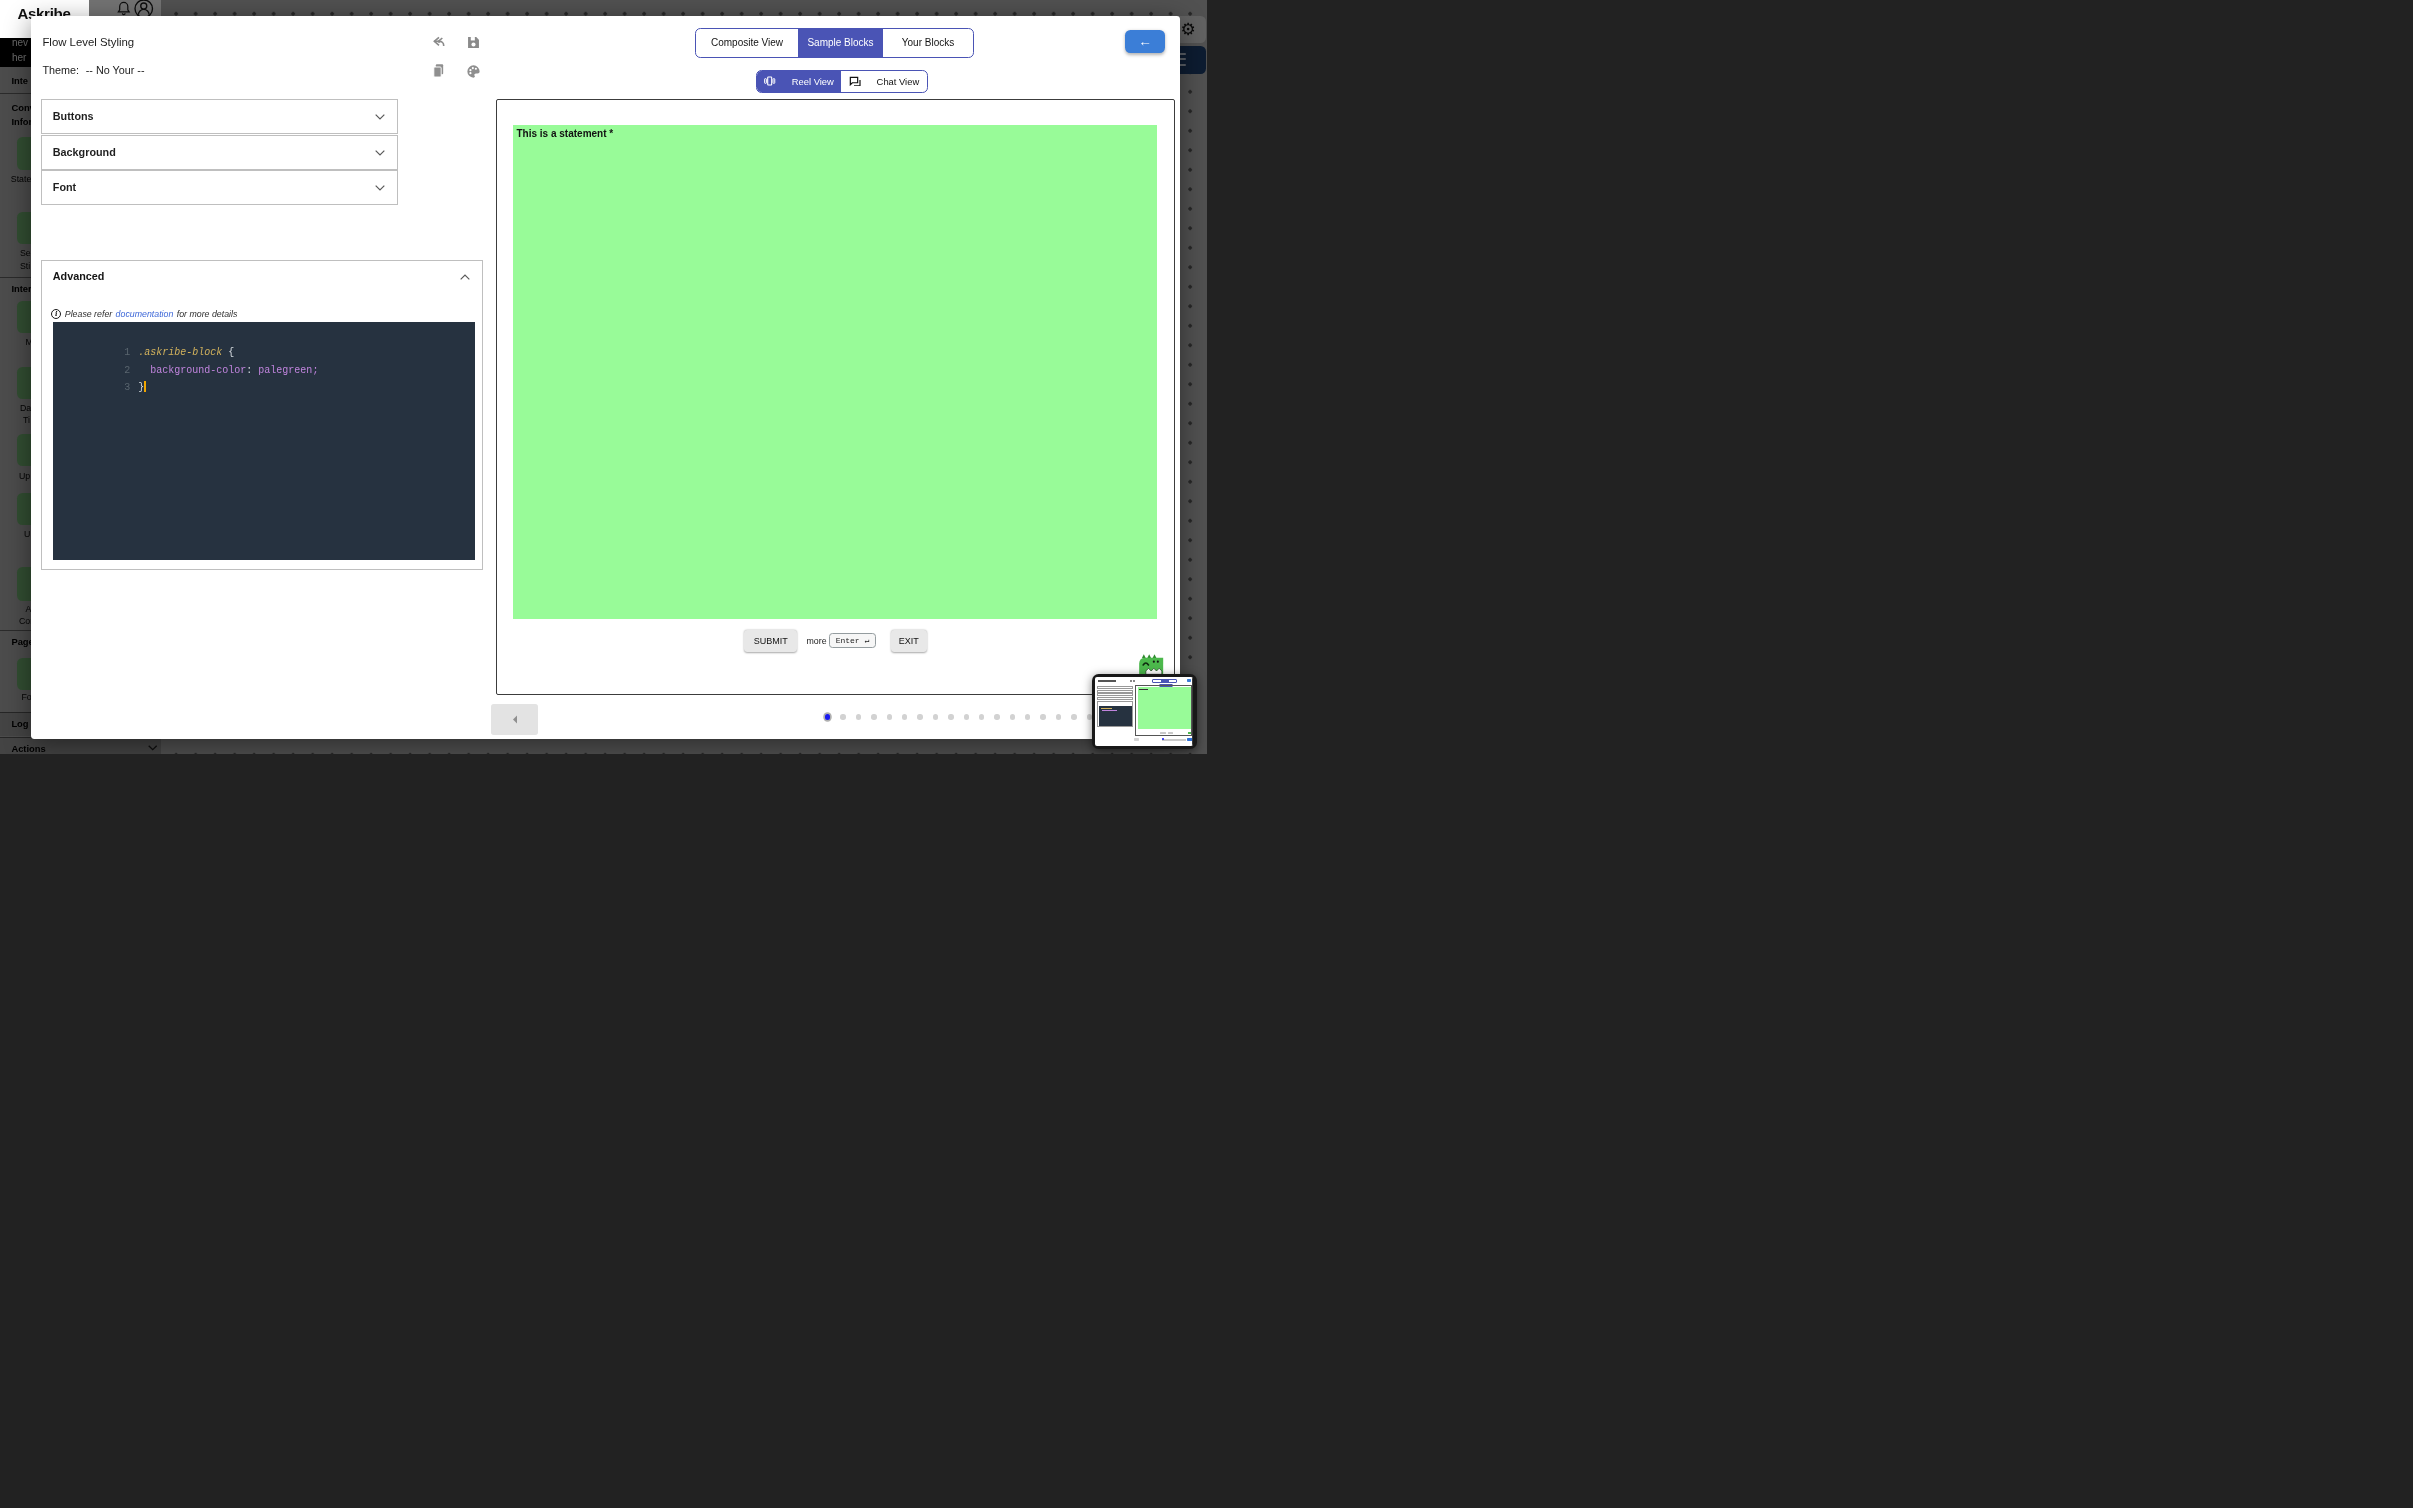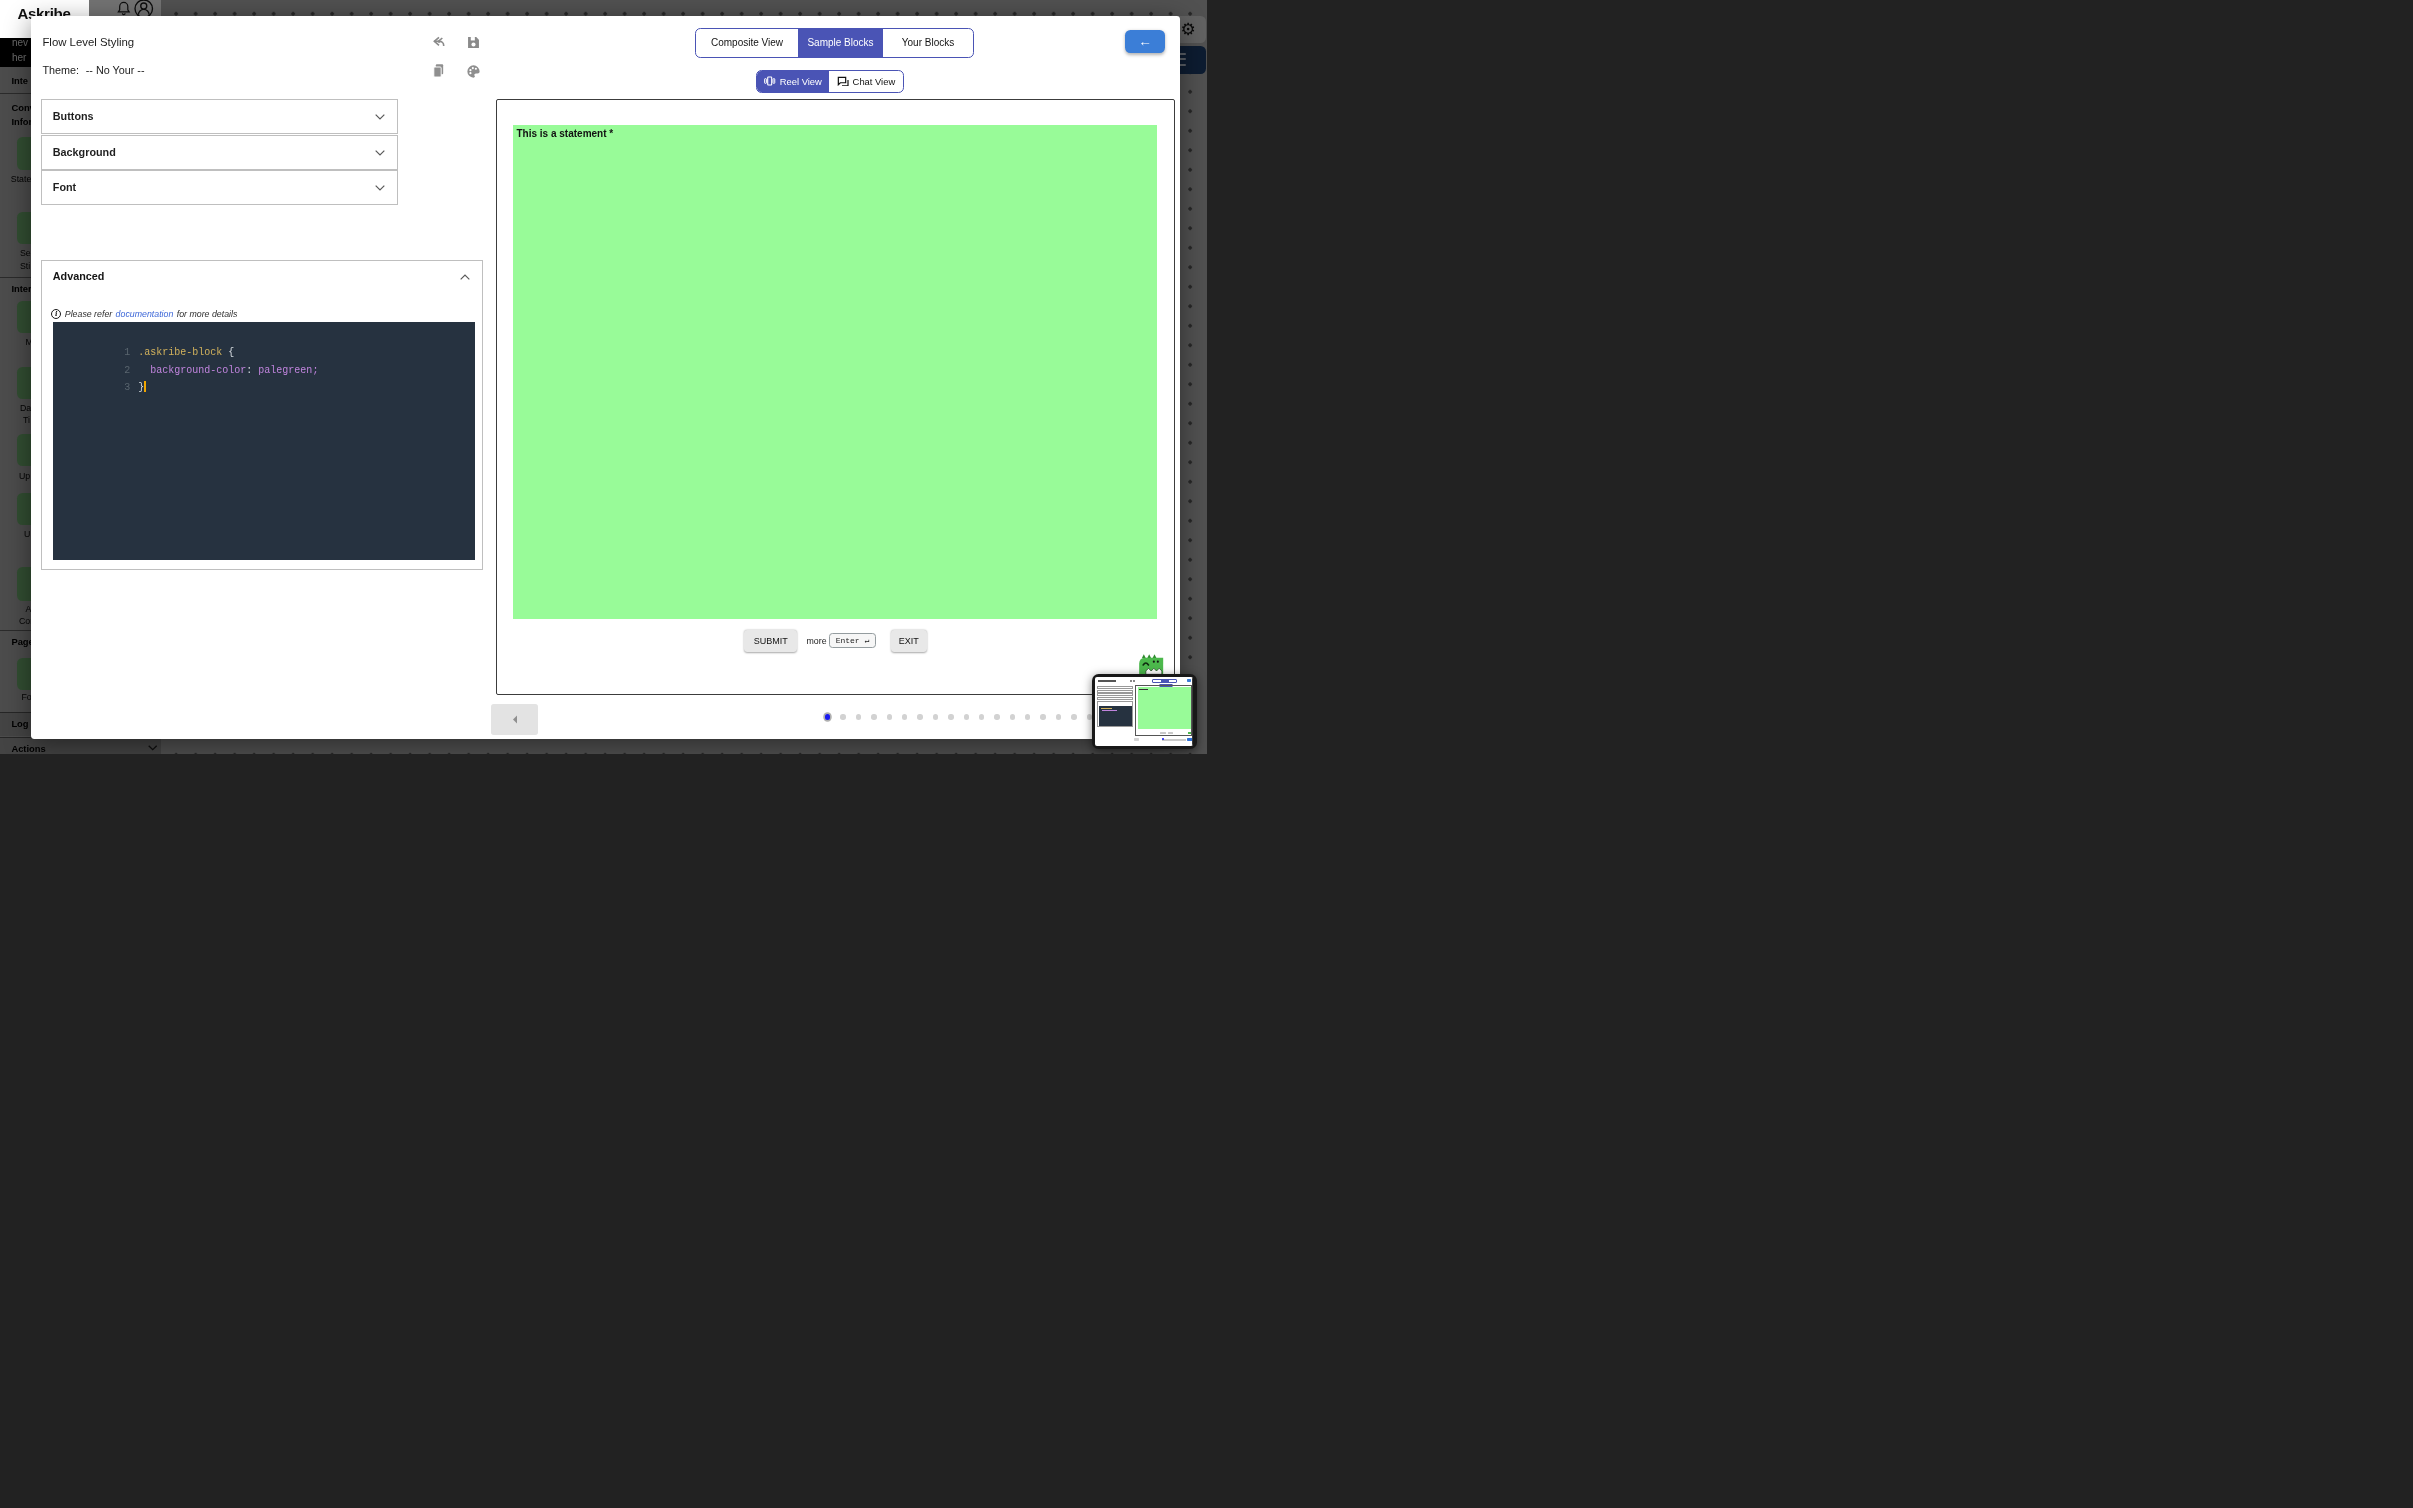--- a/index.html
+++ b/index.html
@@ -49,37 +49,37 @@
     font-size:8.8px;font-style:italic;color:#2e2e2e;}
   #info-row .doc-link{color:#3e68d8;cursor:pointer;}
   .info-circle{width:10px;height:10px;border:1.1px solid #1a1a1a;border-radius:50%;
     display:inline-flex;align-items:center;justify-content:center;
     font-family:"DejaVu Serif",serif;font-size:6.7px;font-weight:700;font-style:italic;color:#1a1a1a;}
 
   #code-editor{position:absolute;left:10.8px;top:61px;width:422px;height:238px;background:#263240;
     font-family:"Liberation Mono",monospace;font-size:10px;padding-top:5.4px;cursor:text;}
   .cm-line{height:17.5px;line-height:17.5px;white-space:pre;}
   .ln{display:inline-block;width:17.5px;text-align:right;margin-right:8px;color:#59656e;}
-  .tok-sel{color:#d2b25c;}
+  .tok-sel{color:#d2b25c;font-style:italic;}
   .tok-punct{color:#d7dde2;}
   .tok-prop{color:#c084dd;}
   .tok-val{color:#c084dd;}
   .caret{display:inline-block;width:1.3px;height:11.4px;background:#f0a500;vertical-align:-2px;}
 
   
   #view-tabs{left:664px;top:12px;width:279px;height:30px;border:1.3px solid #4a54b5;border-radius:5.4px;
     display:flex;overflow:hidden;background:#fff;}
   .vtab{display:flex;align-items:center;justify-content:center;font-size:10px;color:#131313;cursor:pointer;}
   .vtab.active{background:#4a54b5;color:#fff;}
   #back-btn{left:1094px;top:14px;width:40px;height:23.6px;border-radius:5.4px;background:#3b7ed7;
     color:#fff;display:flex;align-items:center;justify-content:center;font-size:13.5px;cursor:pointer;
     box-shadow:0 1.3px 3.4px rgba(0,0,0,.3);}
   #mode-toggle{left:725px;top:54px;height:23px;border:1.3px solid #4a54b5;border-radius:5.4px;
     display:flex;overflow:hidden;background:#fff;}
-  .mseg{display:flex;align-items:center;gap:4px;padding:0 7.4px;font-size:9.4px;cursor:pointer;color:#111;}
+  .mseg{display:flex;align-items:center;gap:16px;padding:0 7.4px;font-size:9.4px;cursor:pointer;color:#111;}
   .mseg.active{background:#4a54b5;color:#fff;}
 
   
   #preview-panel{left:465px;top:83px;width:679px;height:596px;border:0.7px solid #3c3c3c;border-radius:2px;background:#fff;}
   #green-block{position:absolute;left:15.5px;top:25.6px;width:644px;height:494px;background:#98FB98;
     padding:2.7px 0 0 4px;font-size:10px;font-weight:700;color:#111;}
   #action-row{position:absolute;left:0;top:530px;width:100%;display:flex;align-items:center;justify-content:center;}
   .gray-btn{background:#e8e8e8;border:none;border-radius:3.4px;padding:6px 9.4px;font-size:9px;
     font-weight:500;color:#111;font-family:"Liberation Sans",sans-serif;cursor:pointer;
     box-shadow:0 0.7px 2px rgba(0,0,0,.35);}

